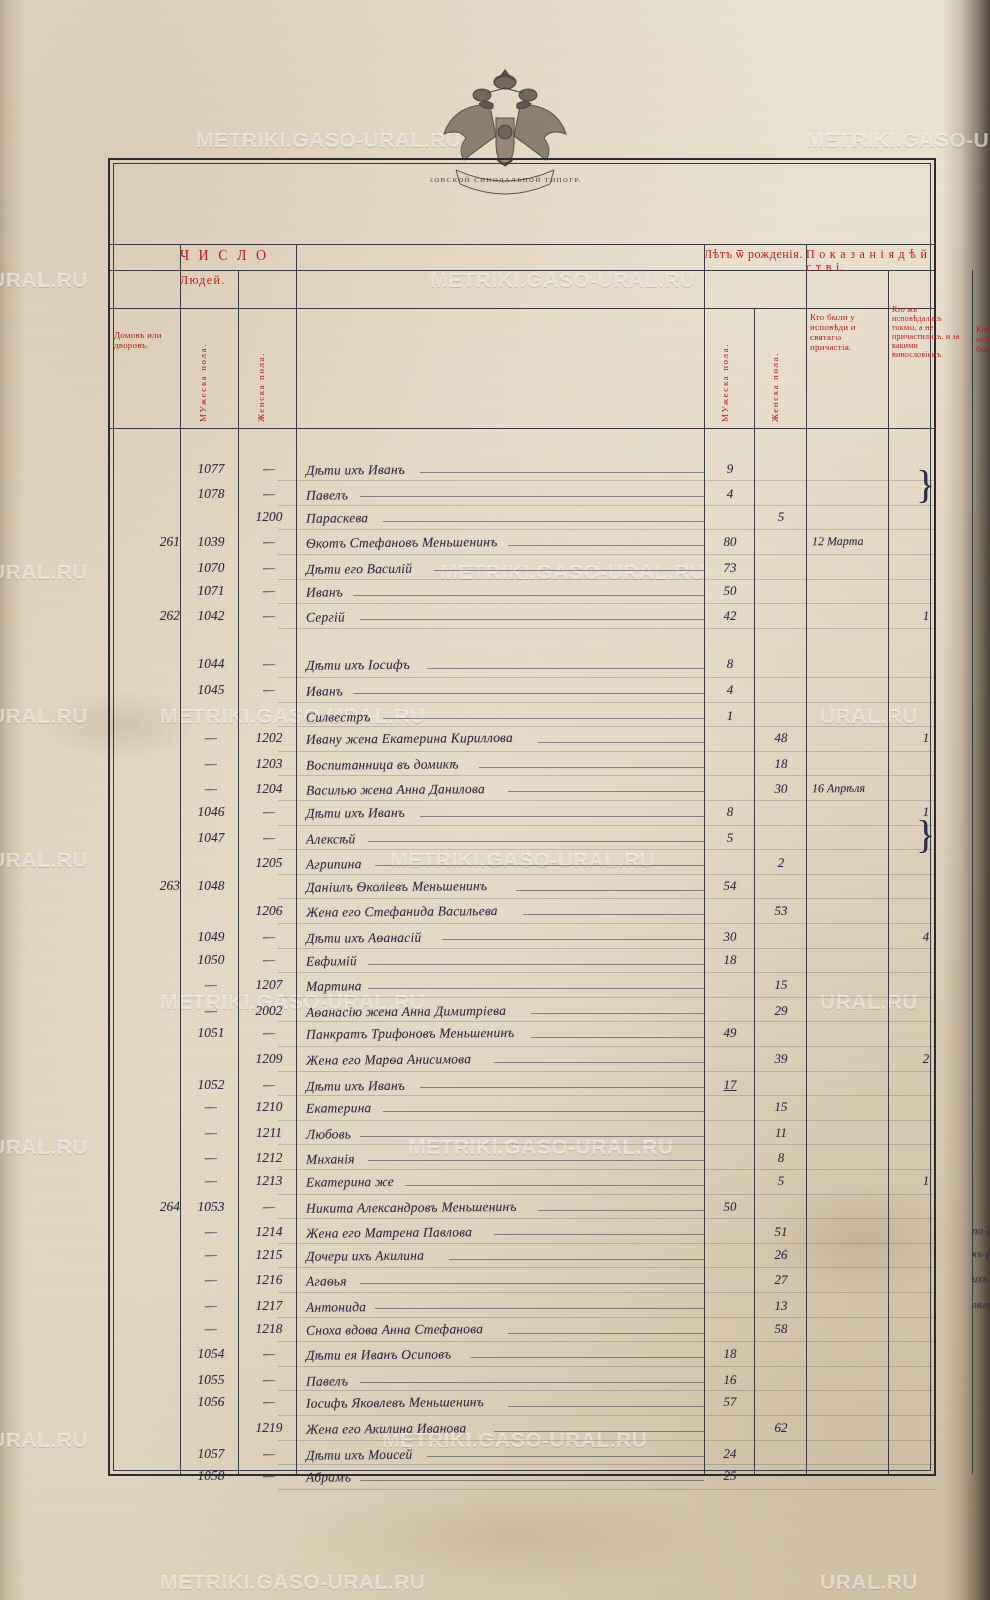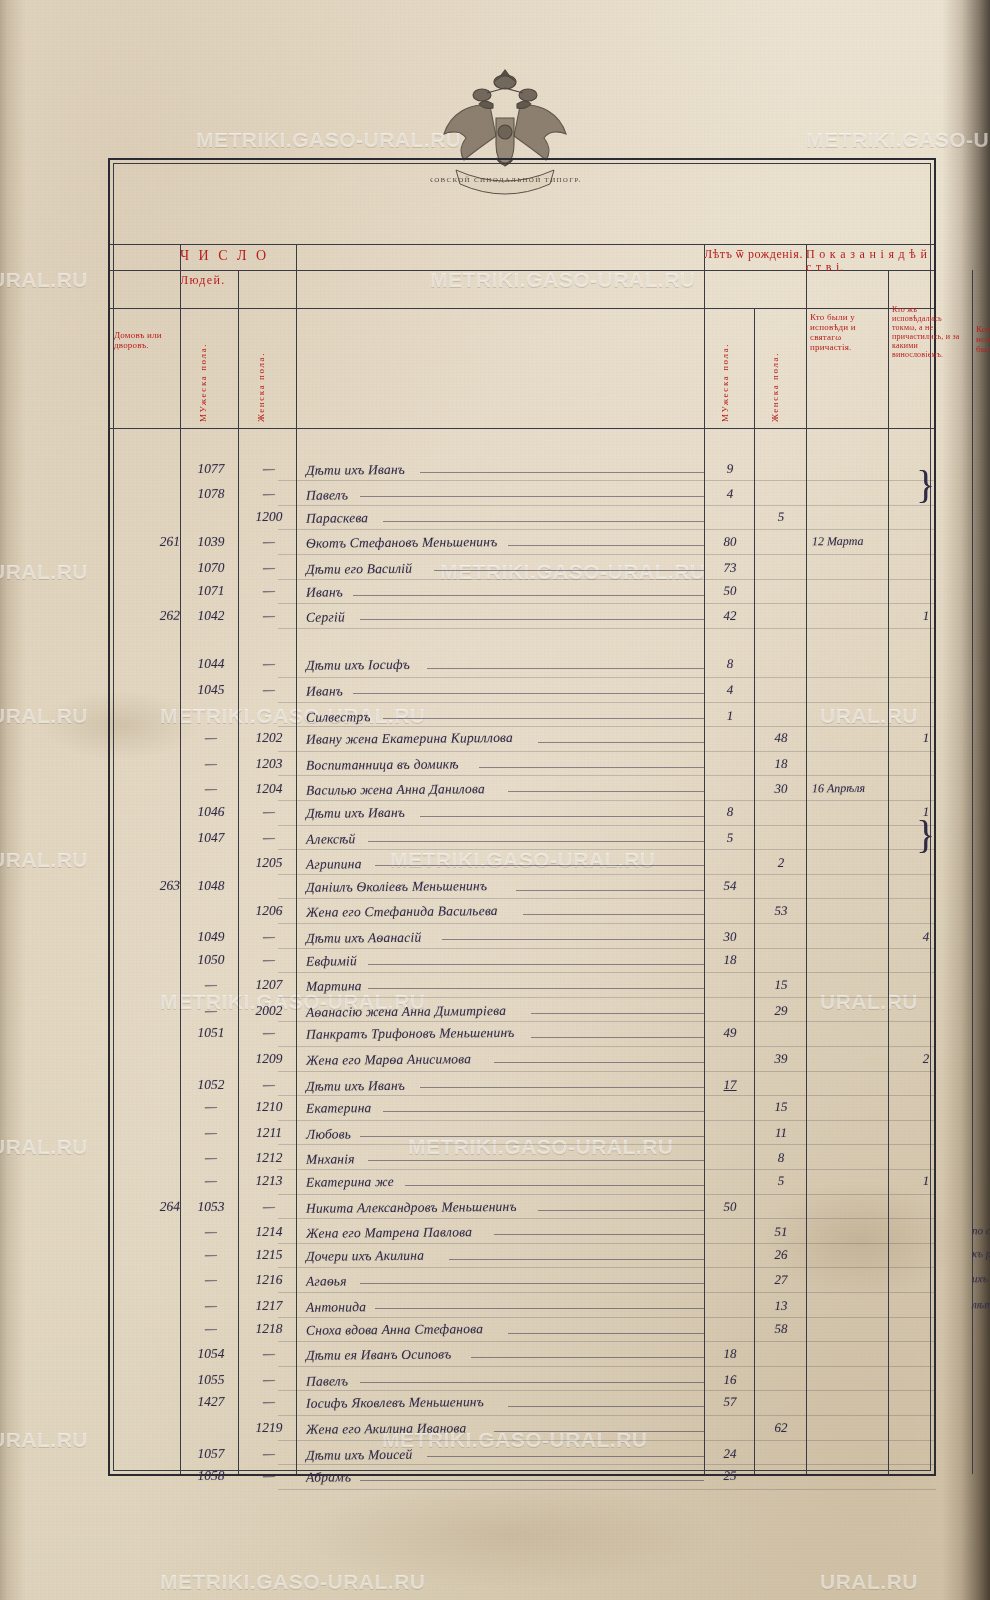--- a/index.html
+++ b/index.html
@@ -508,21 +508,21 @@
       <div class="row" style="top: 1208.8px;">
         <div class="rule" style="top: 21.6px;"></div>
         <div class="cell c-male" style="top: 3px;">1055</div>
         <div class="cell c-female" style="top: 3px;">—</div>
         <div class="cell c-name" style="top: 3px;">Павелъ</div>
         <div class="cell c-agem" style="top: 3px;">16</div>
         <div class="dash" style="left: 250.4px; width: 343.6px; top: 13px;"></div>
       </div>
       <div class="row" style="top: 1233.4px;">
         <div class="rule" style="top: 21.6px;"></div>
-        <div class="cell c-male" style="top: 1px;">1427</div>
+        <div class="cell c-male" style="top: 1px;">1056</div>
         <div class="cell c-female" style="top: 1px;">—</div>
         <div class="cell c-name" style="top: 1px;">Іосифъ Яковлевъ Меньшенинъ</div>
         <div class="cell c-agem" style="top: 1px;">57</div>
         <div class="dash" style="left: 398.4px; width: 195.6px; top: 13px;"></div>
       </div>
       <div class="row" style="top: 1258px;">
         <div class="rule" style="top: 21.6px;"></div>
         <div class="cell c-female" style="top: 2px;">1219</div>
         <div class="cell c-name" style="top: 2px;">Жена его Акилина Иванова</div>
         <div class="cell c-agef" style="top: 2px;">62</div>

